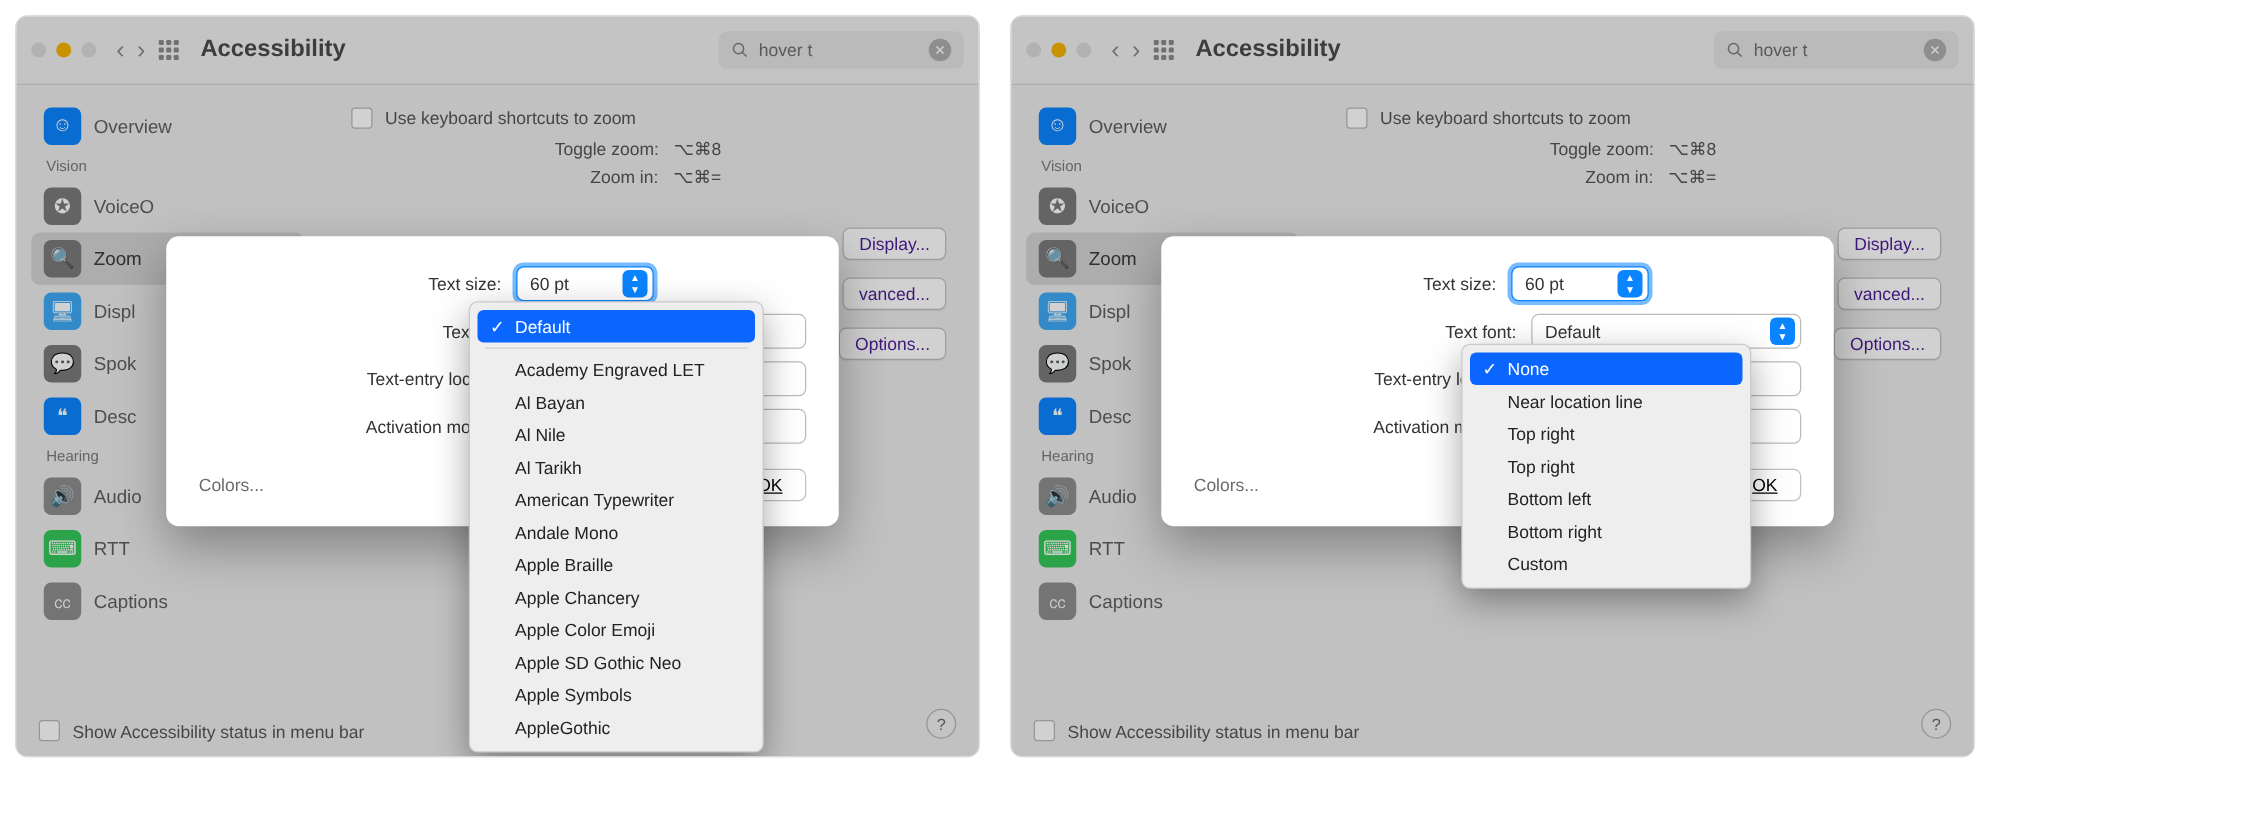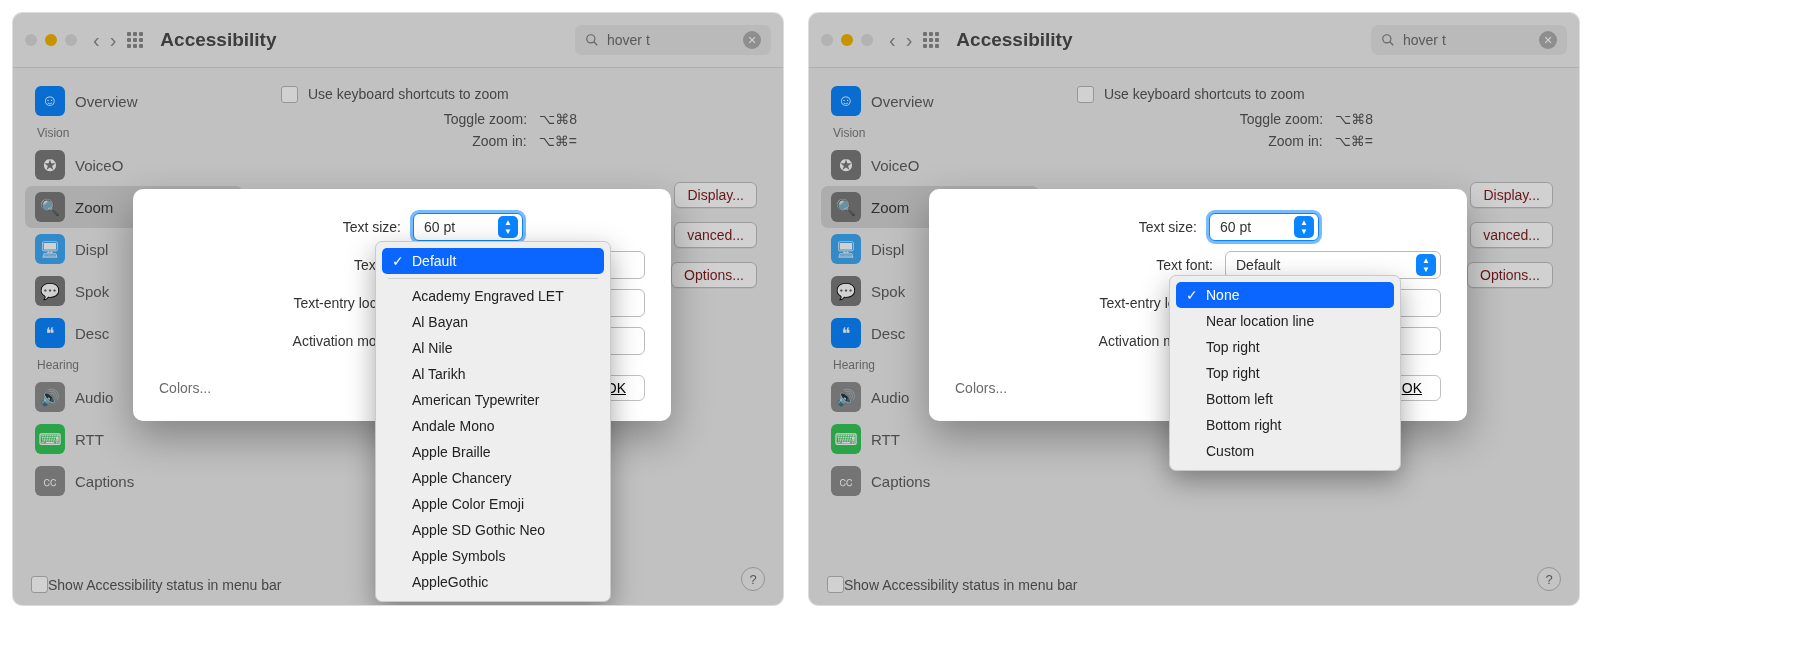--- a/index.html
+++ b/index.html
@@ -33,24 +33,24 @@
   .ic-desc{background:#0a84ff;}
   .ic-audio{background:#8e8e8e;}
   .ic-rtt{background:#34c759;}
   .ic-cap{background:#8e8e8e;}
   .side-head{font-size:12px;color:#7a7a7a;padding:4px 12px;}
   .content{flex:1;padding:18px 26px;position:relative;font-size:14px;color:#555;}
   .row{display:flex;align-items:flex-start;gap:10px;margin-bottom:8px;}
   .cb{width:15px;height:15px;border:1px solid #b7b7b7;border-radius:3px;background:#fff;}
   .kv{display:flex;justify-content:flex-end;gap:12px;font-size:14px;margin-bottom:6px;padding-right:180px;}
   .kv .k{color:#555;}
-  .btn{background:#fff;border:1px solid #c0c0c0;border-radius:6px;padding:4px 12px;font-size:14px;color:#7f1d1d;box-shadow:0 1px 0 rgba(0,0,0,0.05);} 
+  .btn{background:#fff;border:1px solid #c0c0c0;border-radius:6px;padding:4px 12px;font-size:14px;color:#4c1d95;box-shadow:0 1px 0 rgba(0,0,0,0.05);} 
   .footer-note{color:#666;font-size:13px;text-align:center;padding-top:6px;}
   .help{position:absolute;right:18px;bottom:14px;width:22px;height:22px;border-radius:50%;border:1px solid #b5b5b5;display:flex;align-items:center;justify-content:center;color:#6b6b6b;font-size:13px;background:#efefef;}
-  .status-row{position:absolute;left:18px;bottom:12px;display:flex;align-items:center;color:#565656;font-size:14px;}
+  .status-row{position:absolute;left:18px;bottom:12px;display:flex;align-items:center;gap:10px;color:#565656;font-size:14px;}
   .right-buttons{position:absolute;right:26px;top:114px;display:flex;flex-direction:column;gap:14px;align-items:flex-end;}
   
   .modal{position:absolute;background:#fff;border-radius:10px;box-shadow:0 16px 40px rgba(0,0,0,0.32);padding:24px 26px 22px 26px;color:#333;z-index:10;}
   .m-row{display:flex;align-items:center;gap:12px;margin-bottom:10px;justify-content:flex-end;}
   .m-row .lbl{width:160px;text-align:right;font-size:14px;color:#333;}
   .popup{display:flex;align-items:center;justify-content:space-between;background:#fff;border:1px solid #bbb;border-radius:6px;height:26px;padding:0 4px 0 10px;min-width:200px;font-size:14px;}
   .popup.fc{box-shadow:0 0 0 3px rgba(10,132,255,0.55);border-color:#0a84ff;}
   .steppers{width:20px;height:22px;border-radius:5px;background:#0a84ff;display:flex;flex-direction:column;align-items:center;justify-content:center;font-size:8px;color:#fff;gap:1px;}
   .popup-sm{min-width:94px;}
   .ok-btn{background:#fff;border:1px solid #c0c0c0;border-radius:6px;padding:4px 18px;font-size:14px;text-decoration:underline;}

